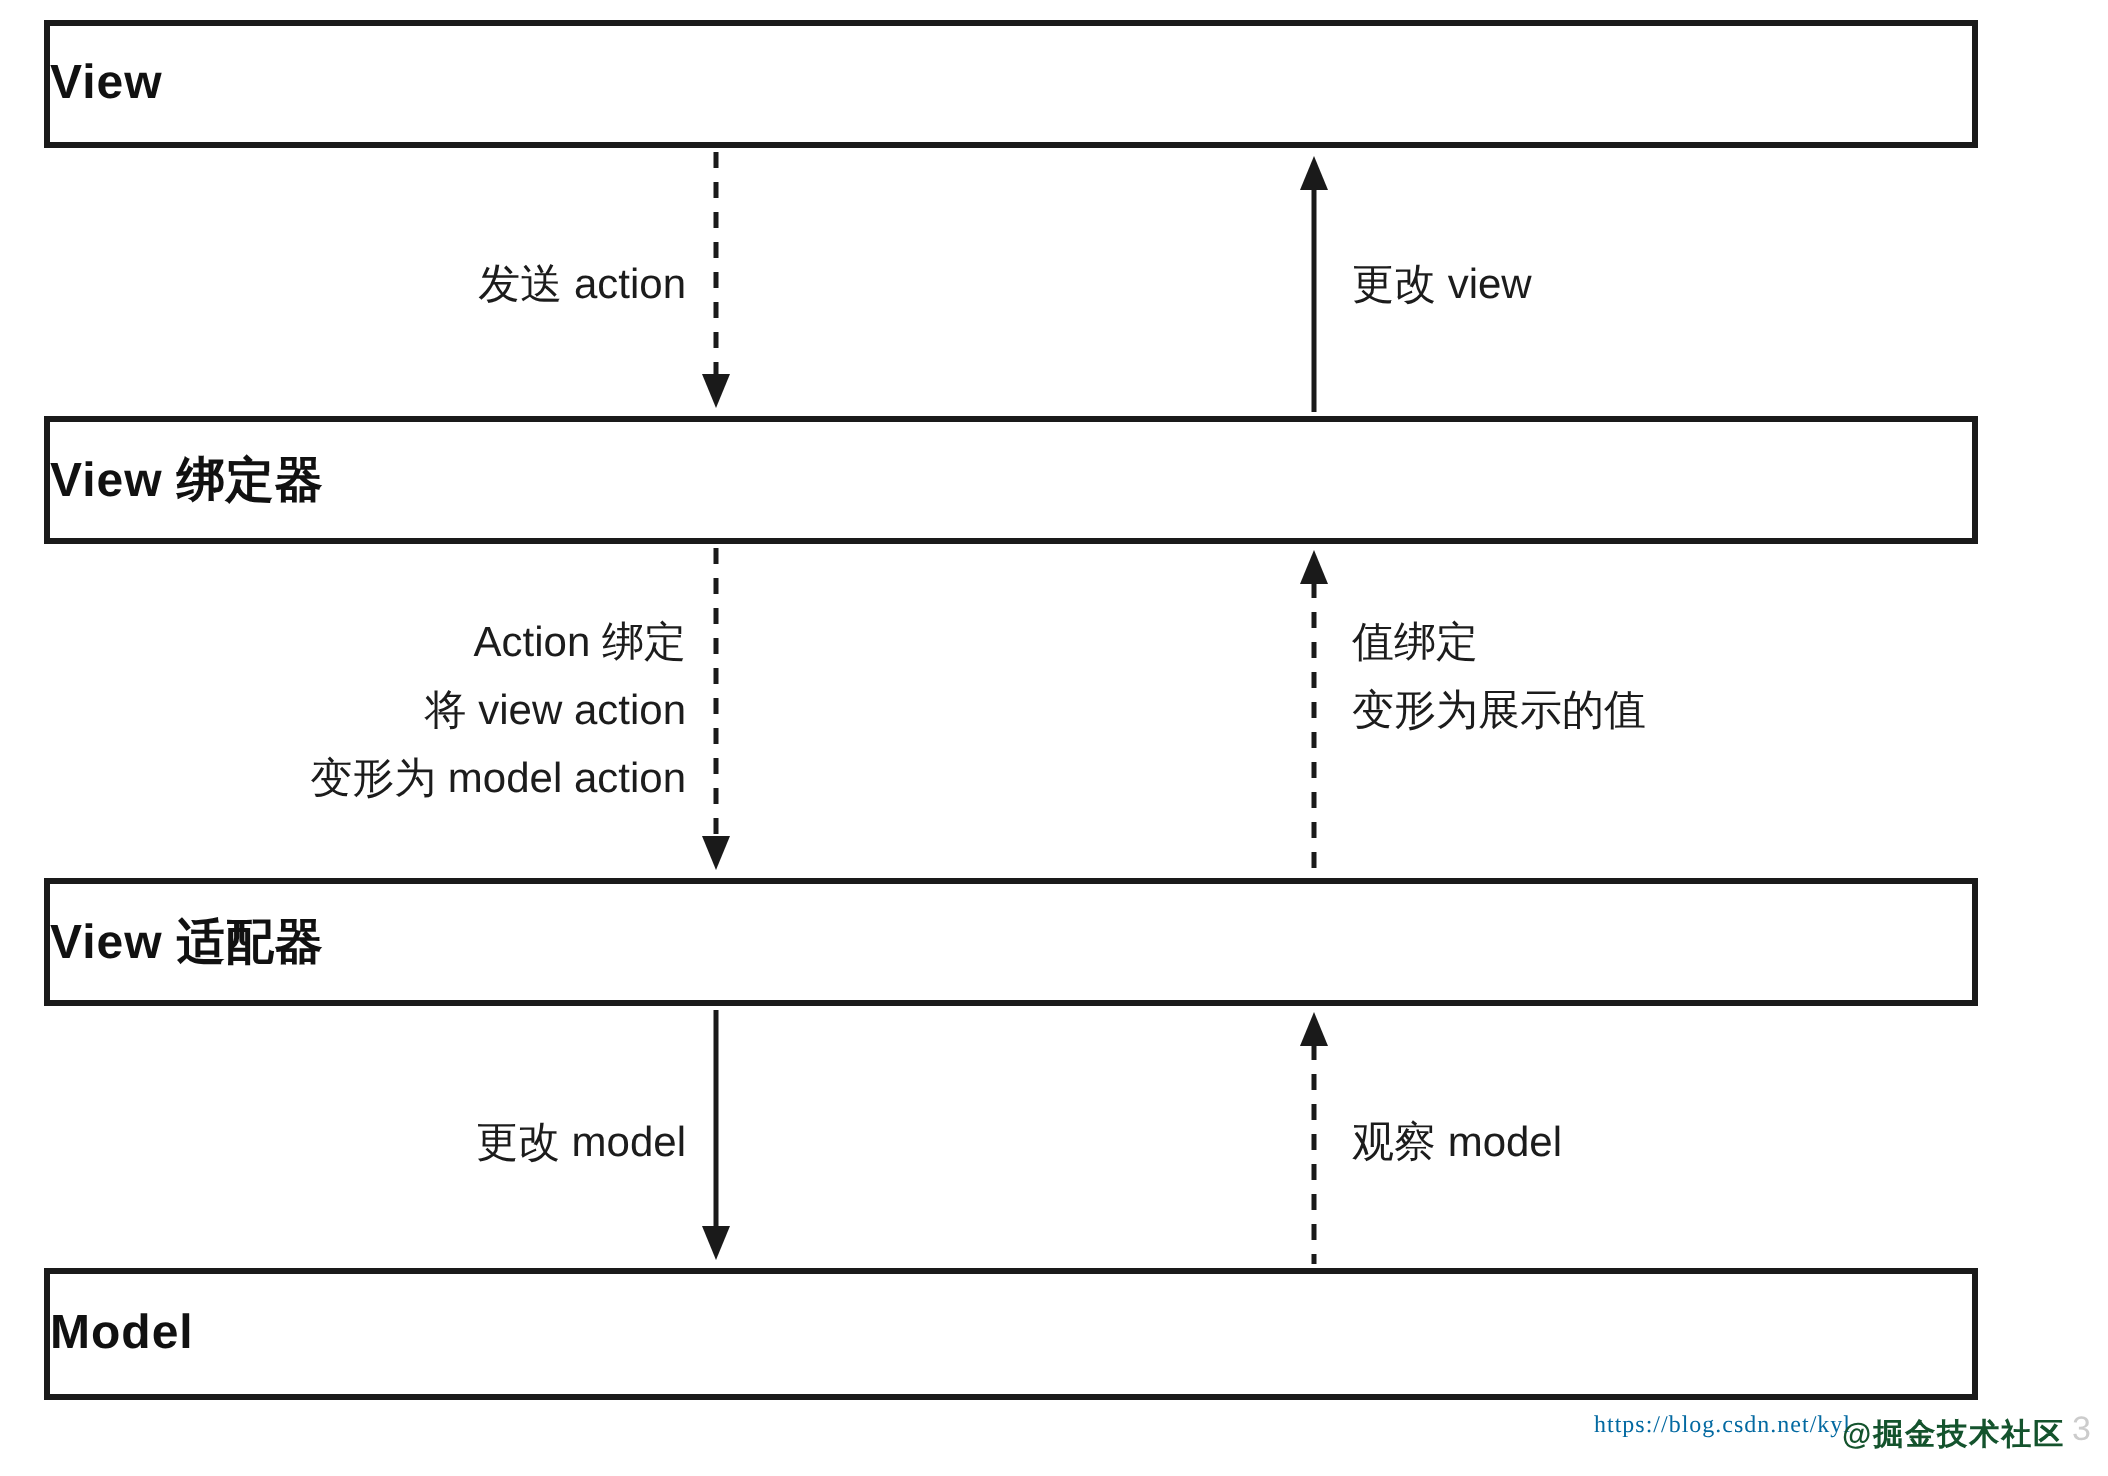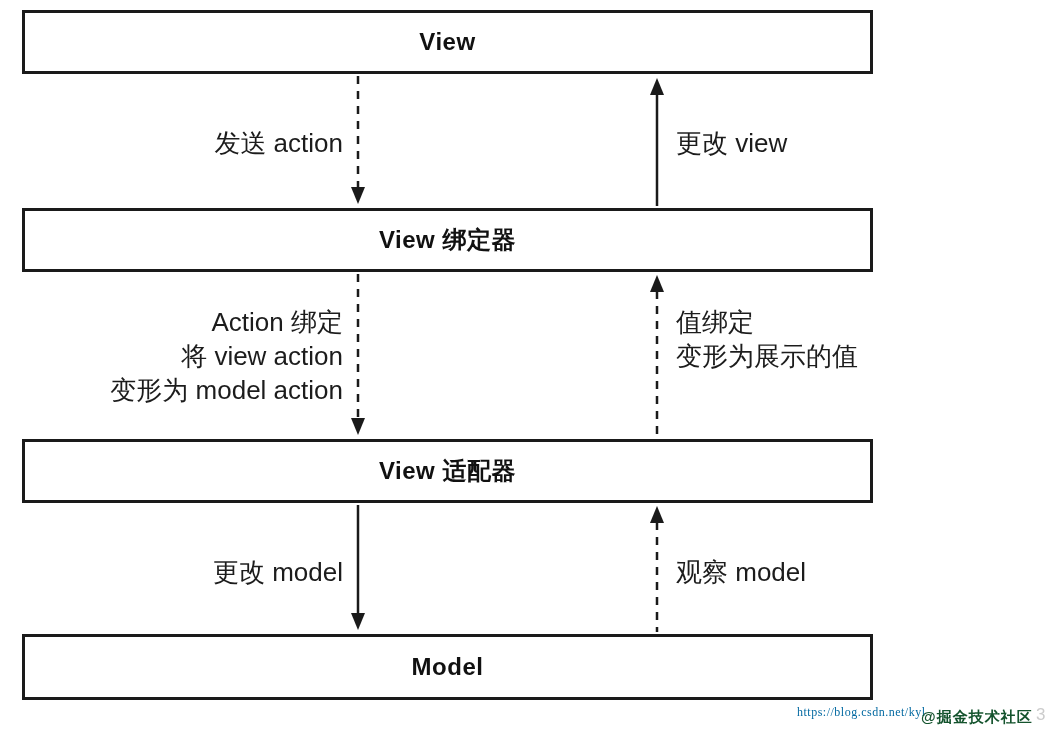--- a/index.html
+++ b/index.html
@@ -11,46 +11,45 @@
   .canvas {
     position: relative;
     width: 1054px;
     height: 738px;
     background: #ffffff;
     overflow: hidden;
   }
   .box {
     position: absolute;
     left: 22px;
-    width: 851px;
+    width: 967px;
     border: 3px solid #1a1a1a;
     background: #ffffff;
     display: flex;
     align-items: center;
-    justify-content: center;
     box-sizing: border-box;
   }
   .box-title {
     font-size: 24px;
     font-weight: bold;
     color: #111111;
     letter-spacing: 0.5px;
     white-space: nowrap;
   }
   .arrow-layer {
     position: absolute;
     left: 0;
     top: 0;
     width: 1054px;
     height: 738px;
     pointer-events: none;
   }
   .edge-label {
     position: absolute;
-    font-size: 26px;
+    font-size: 21px;
     color: #1c1c1c;
     line-height: 34px;
     white-space: nowrap;
   }
   .edge-label.align-right {
     left: 0;
     width: 343px;
     text-align: right;
   }
   .edge-label.align-left {

